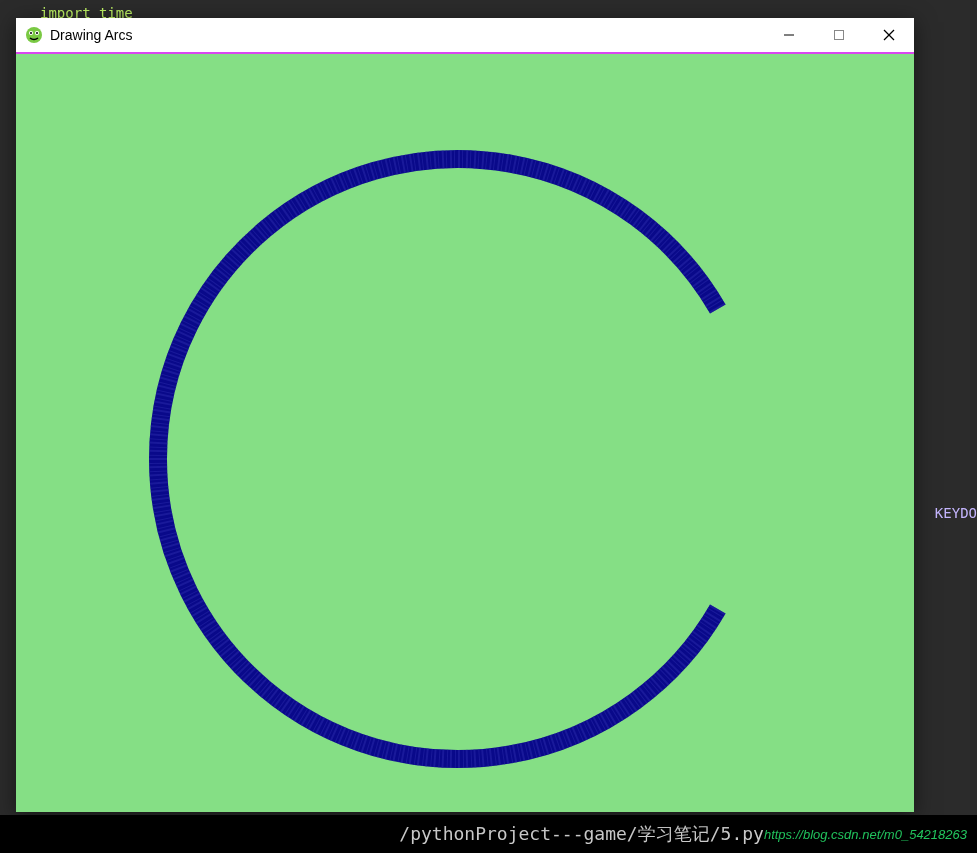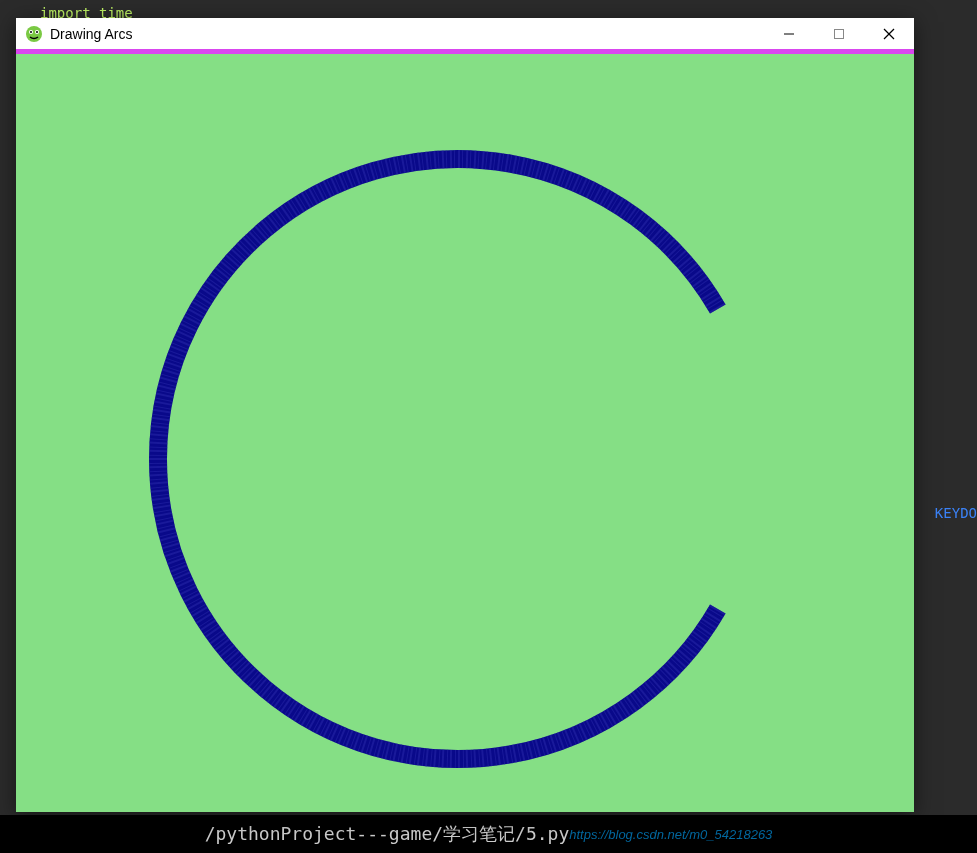--- a/index.html
+++ b/index.html
@@ -28,47 +28,47 @@
       top: 5px;
       left: 40px;
       color: #bef264;
       font-family: monospace;
       font-size: 14px;
     }
     .ide-right-text {
       position: absolute;
       right: 0;
       top: 505px;
-      color: #3b82f6;
+      color: #c4b5fd;
       font-family: monospace;
       font-size: 14px;
       padding-left: 15px;
     }
     .ide-bottom-bar {
       position: absolute;
       bottom: 0;
       left: 0;
       width: 100%;
       height: 38px;
       background: #000;
       display: flex;
       align-items: center;
-      justify-content: center;
+      justify-content: flex-end;
       padding: 0 10px;
     }
     .ide-path {
       color: #ccc;
       font-family: monospace;
       font-size: 18px;
     }
     .ide-path .cn {
       font-family: "Microsoft YaHei", sans-serif;
     }
     .ide-url {
-      color: #0369a1;
+      color: #22c55e;
       font-size: 13px;
       font-style: italic;
     }
     .watermark {
       position: absolute;
       right: 20px;
       bottom: 20px;
       color: rgba(200,200,200,0.4);
       font-size: 11px;
     }
@@ -81,21 +81,21 @@
       background: #fff;
       box-shadow: 0 4px 20px rgba(0,0,0,0.5);
       display: flex;
       flex-direction: column;
     }
     .titlebar {
       height: 36px;
       background: #fff;
       display: flex;
       align-items: center;
-      border-bottom: 5px solid #d946ef;
+      border-bottom: 2px solid #d946ef;
     }
     .titlebar-icon {
       width: 20px;
       height: 20px;
       margin-left: 8px;
       margin-right: 6px;
       display: flex;
       align-items: center;
       justify-content: center;
     }

